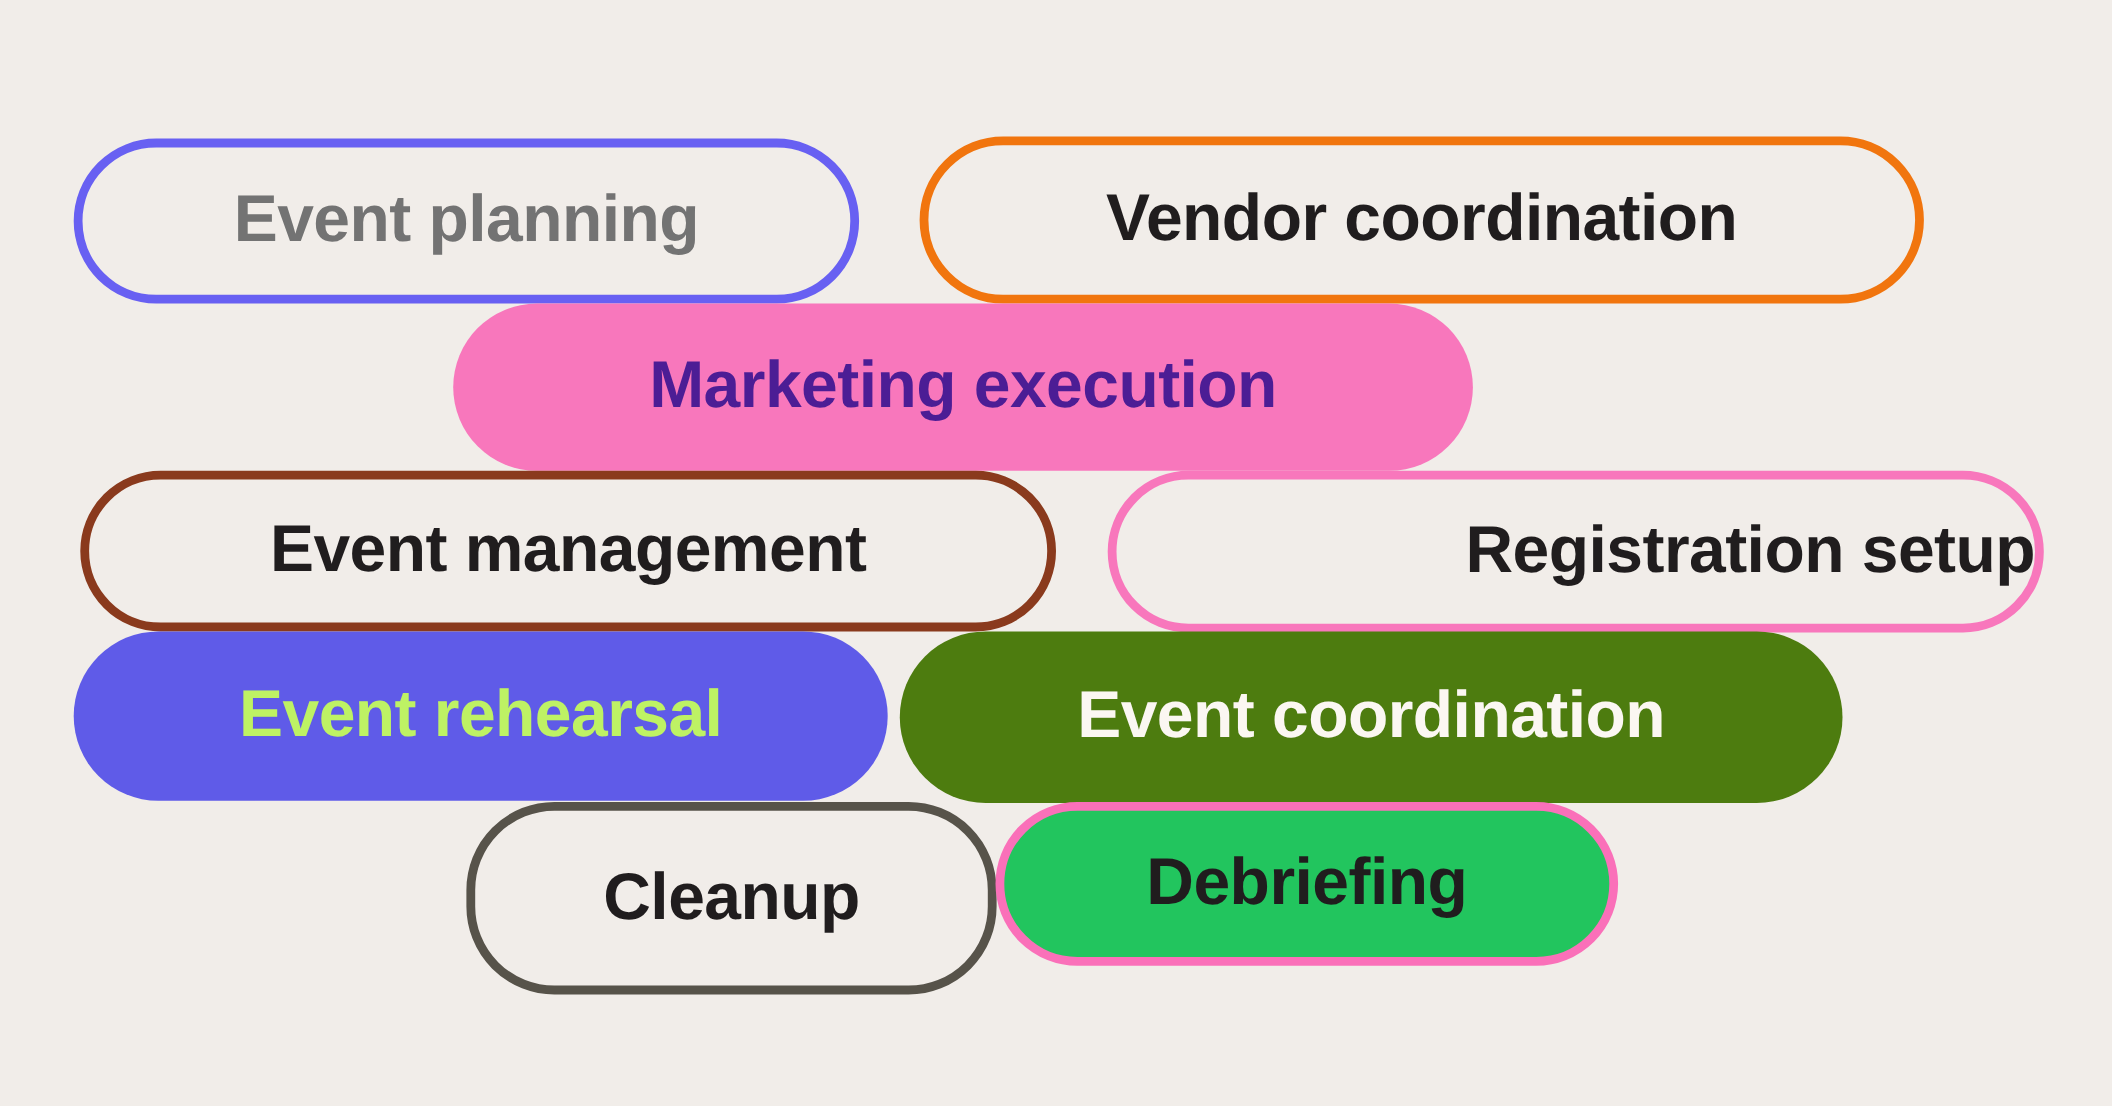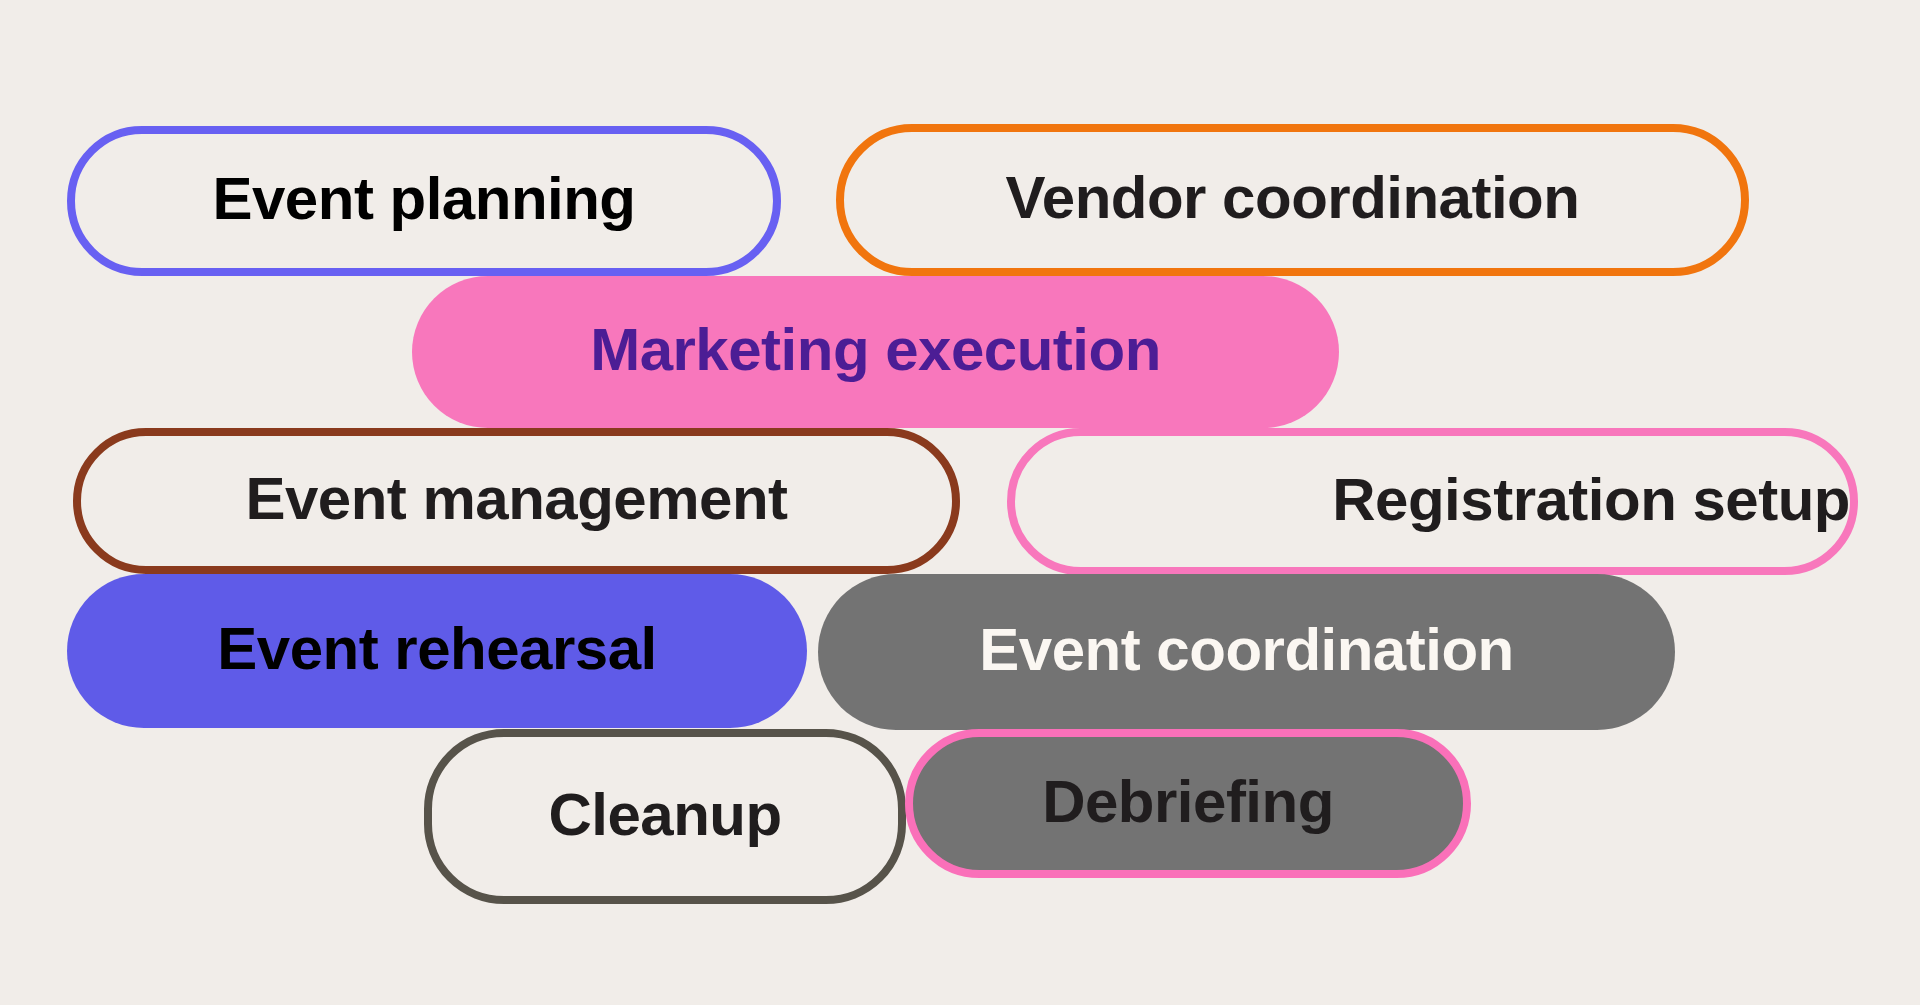--- a/index.html
+++ b/index.html
@@ -43,49 +43,49 @@
   .p6 { left: 67px;   top: 574px; width: 740px; height: 154px; }
   .p7 { left: 818px;  top: 574px; width: 857px; height: 156px; }
   .p8 { left: 424px;  top: 729px; width: 482px; height: 175px; }
   .p9 { left: 905px;  top: 729px; width: 566px; height: 149px; }
 </style>
 </head>
 <body>
 
 <div class="canvas" style="background-color: rgb(241, 237, 233);">
 
-  <div class="pill outline p1" style="border-color: rgb(104, 96, 242); background-color: rgb(241, 237, 233); color: #000000;">
+  <div class="pill outline p1" style="border-color: rgb(104, 96, 242); background-color: rgb(241, 237, 233); color: #737373;">
     <span class="pill-label">Event planning</span>
   </div>
 
   <div class="pill outline p2" style="border-color: rgb(241, 117, 14); background-color: rgb(241, 237, 233); color: rgb(32, 29, 30);">
     <span class="pill-label">Vendor coordination</span>
   </div>
 
   <div class="pill filled p3" style="background-color: rgb(248, 119, 188); color: #4c1d95; justify-content: center;">
     <span class="pill-label">Marketing execution</span>
   </div>
 
   <div class="pill outline p4" style="border-color: rgb(138, 58, 29); background-color: rgb(241, 237, 233); color: rgb(32, 29, 30);">
     <span class="pill-label">Event management</span>
   </div>
 
   <div class="pill outline p5" style="border-color: rgb(248, 119, 188); background-color: rgb(241, 237, 233); color: rgb(32, 29, 30);">
     <span class="pill-label">Registration setup</span>
   </div>
 
-  <div class="pill filled p6" style="background-color: rgb(95, 91, 232); color: #000000;">
+  <div class="pill filled p6" style="background-color: rgb(95, 91, 232); color: #bef264;">
     <span class="pill-label">Event rehearsal</span>
   </div>
 
-  <div class="pill filled p7" style="background-color: #737373; color: rgb(251, 247, 242);">
+  <div class="pill filled p7" style="background-color: #4d7c0f; color: rgb(251, 247, 242);">
     <span class="pill-label">Event coordination</span>
   </div>
 
   <div class="pill outline p8" style="border-color: rgb(87, 83, 74); background-color: rgb(241, 237, 233); color: rgb(32, 29, 30);">
     <span class="pill-label">Cleanup</span>
   </div>
 
-  <div class="pill outline p9" style="border-color: rgb(250, 112, 185); background-color: #737373; color: rgb(32, 29, 30);">
+  <div class="pill outline p9" style="border-color: rgb(250, 112, 185); background-color: #22c55e; color: rgb(32, 29, 30);">
     <span class="pill-label">Debriefing</span>
   </div>
 
 </div>
 
 </body></html>

